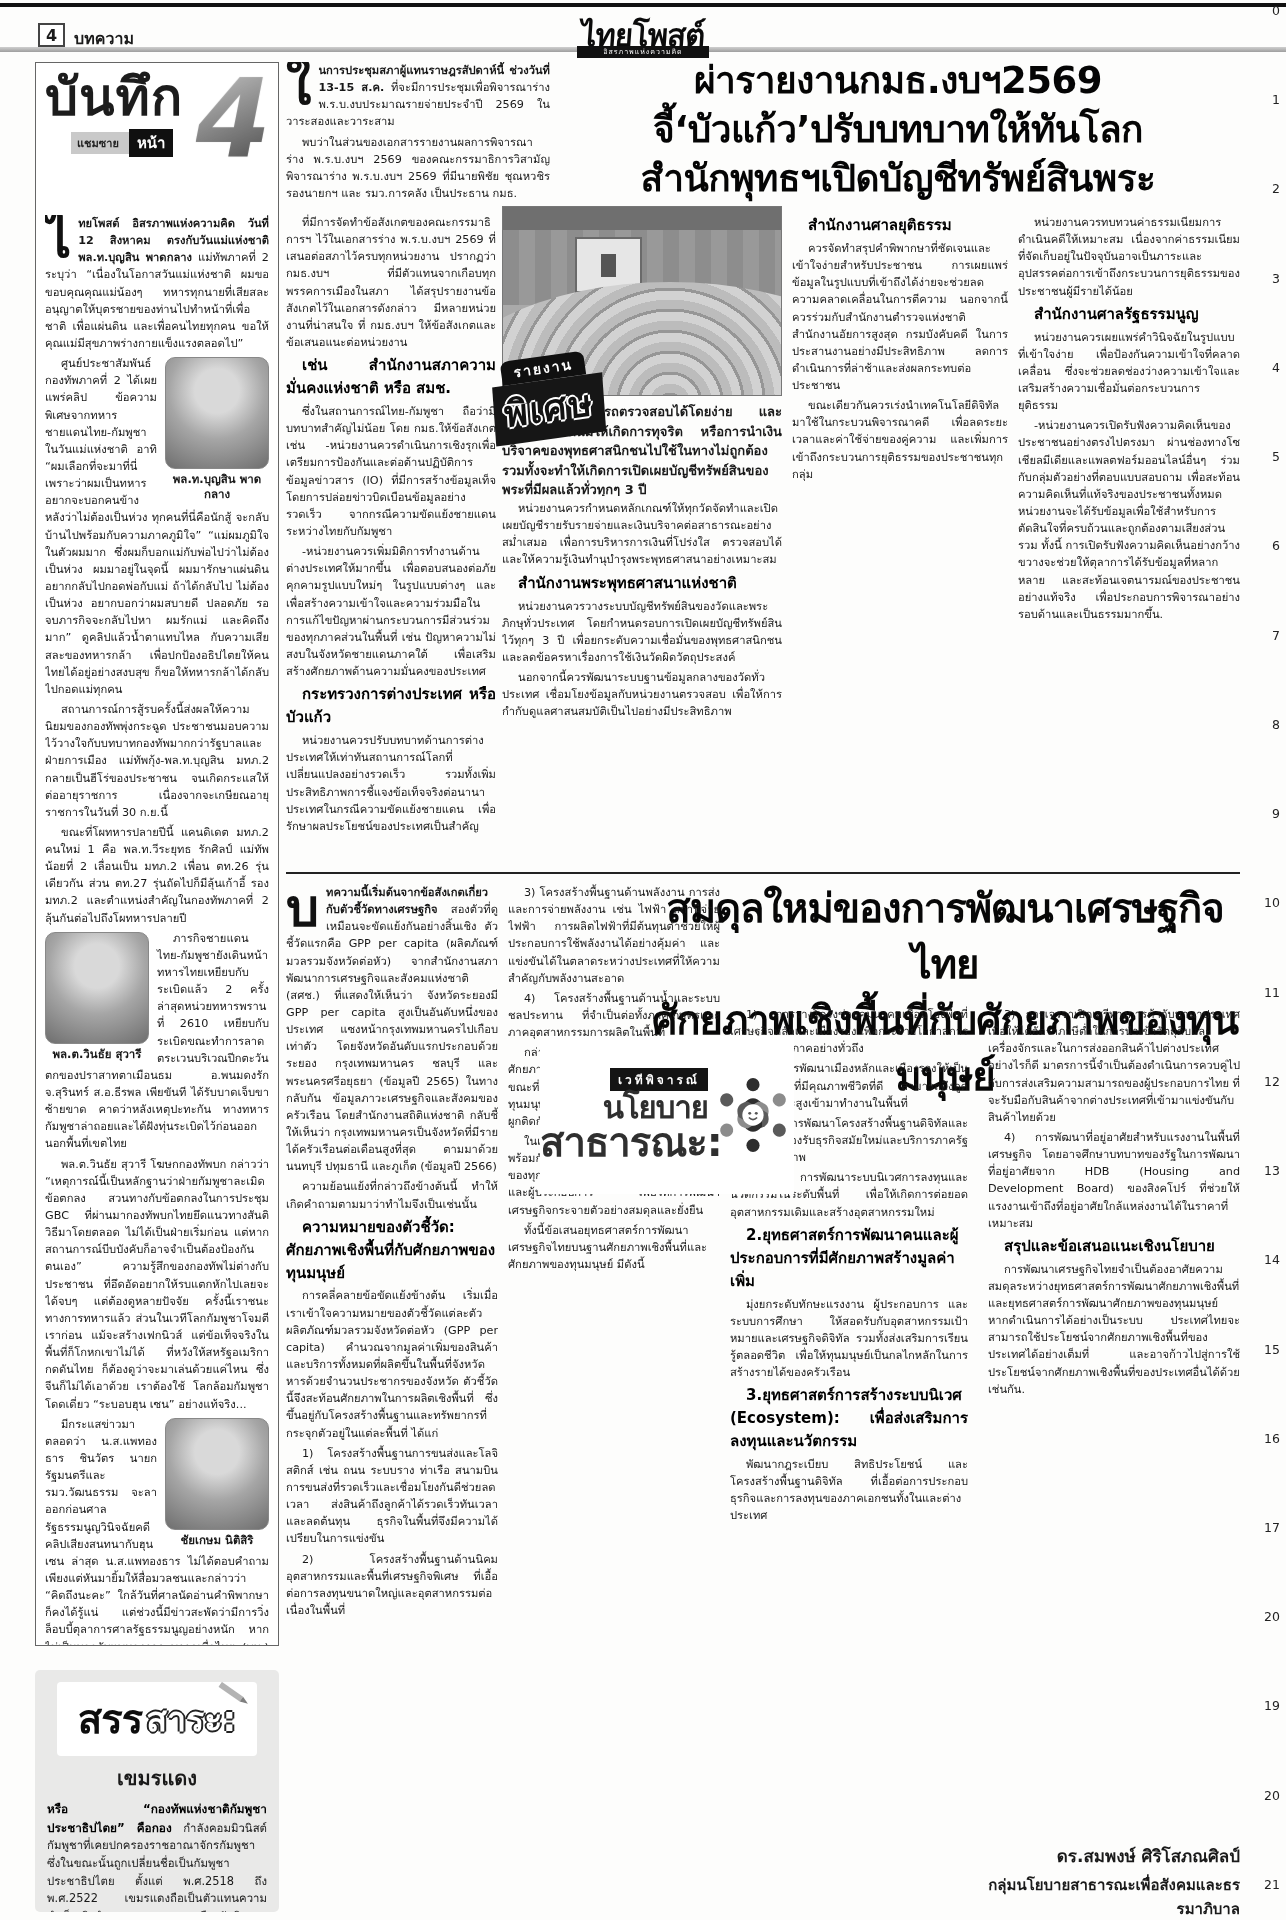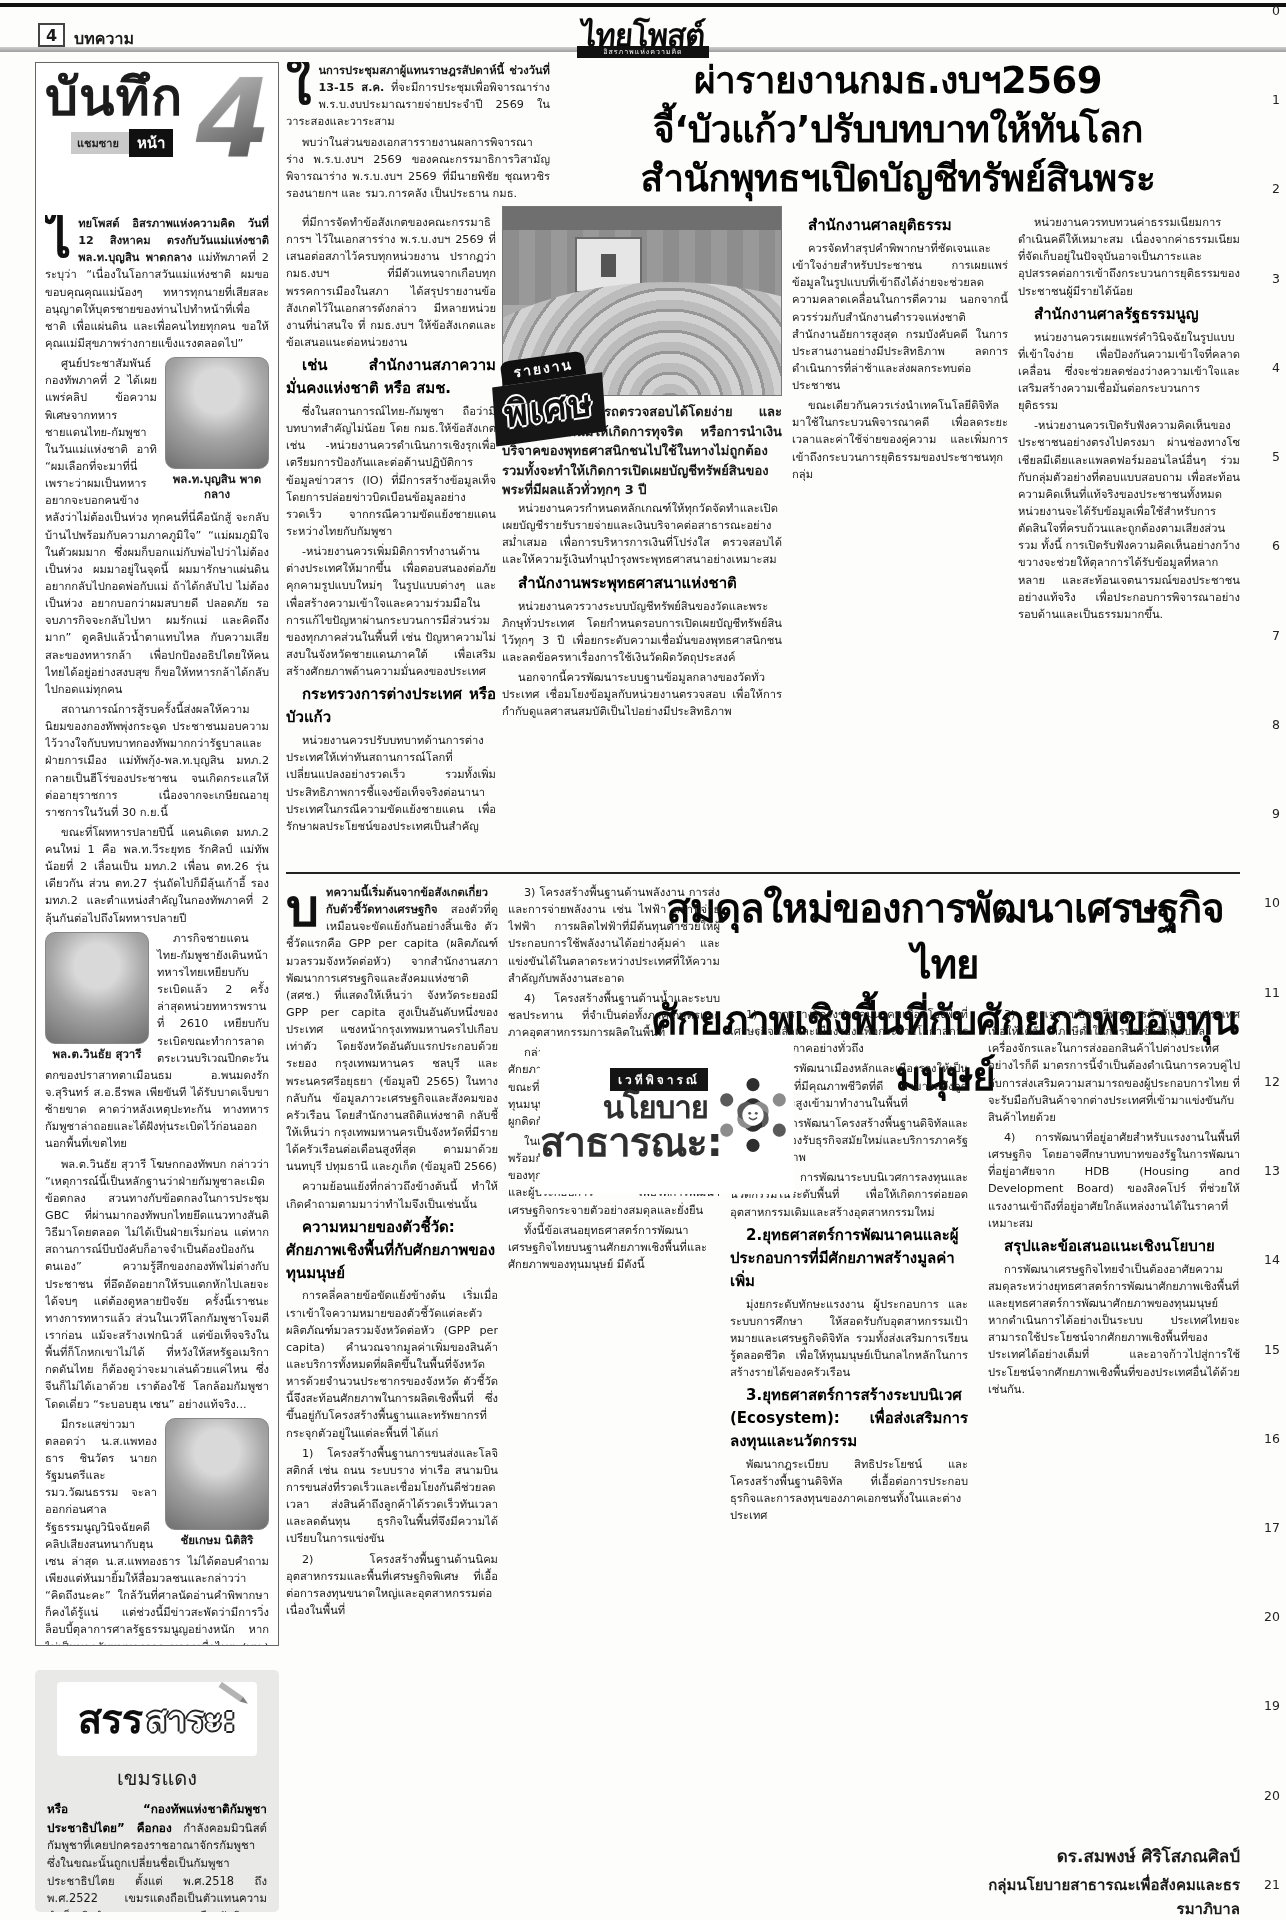--- a/index.html
+++ b/index.html
@@ -59,21 +59,21 @@
 
   
   .sansara-box { position:absolute; left:35px; top:1670px; width:244px; height:242px;
     background:#e9e9e8; border-radius:5px; padding:10px 12px; overflow:hidden; }
   .sansara-logo { position:relative; width:200px; height:74px; margin:2px auto 6px; background:#fff;
     border-radius:4px; display:flex; align-items:center; justify-content:center; overflow:hidden; }
   .srr { font-size:40px; font-weight:900; color:#0d0d0d; letter-spacing:-1px; }
   .sara { font-size:34px; font-weight:900; color:#fff; margin-left:4px;
     text-shadow:-2px 0 #222, 2px 0 #222, 0 -2px #222, 0 2px #222, -1px -1px #222, 1px 1px #222; }
   .pencil { position:absolute; right:6px; top:6px; transform:rotate(35deg); opacity:.75; }
-  .sansara-head { text-align:center; font-size:20px; font-weight:400; margin:2px 0 6px; }
+  .sansara-head { text-align:center; font-size:20px; font-weight:700; margin:2px 0 6px; }
   .sansara-body { font-size:11.4px; line-height:1.55; text-align:justify; }
   .sansara-body .bh { font-size:11.8px; }
 
   
   .bud-headline { position:absolute; left:556px; top:56px; width:684px; text-align:center; }
   .bud-headline div { font-size:37px; font-weight:900; line-height:49px; color:#050505; letter-spacing:-0.5px; }
   .bud-intro { position:absolute; left:286px; top:62px; width:264px; height:148px; }
   .bud-colA { position:absolute; left:286px; top:214px; width:210px; height:652px; }
   .bud-colC { position:absolute; left:792px; top:214px; width:216px; height:652px; }
   .bud-colD { position:absolute; left:1018px; top:214px; width:222px; height:652px; }

